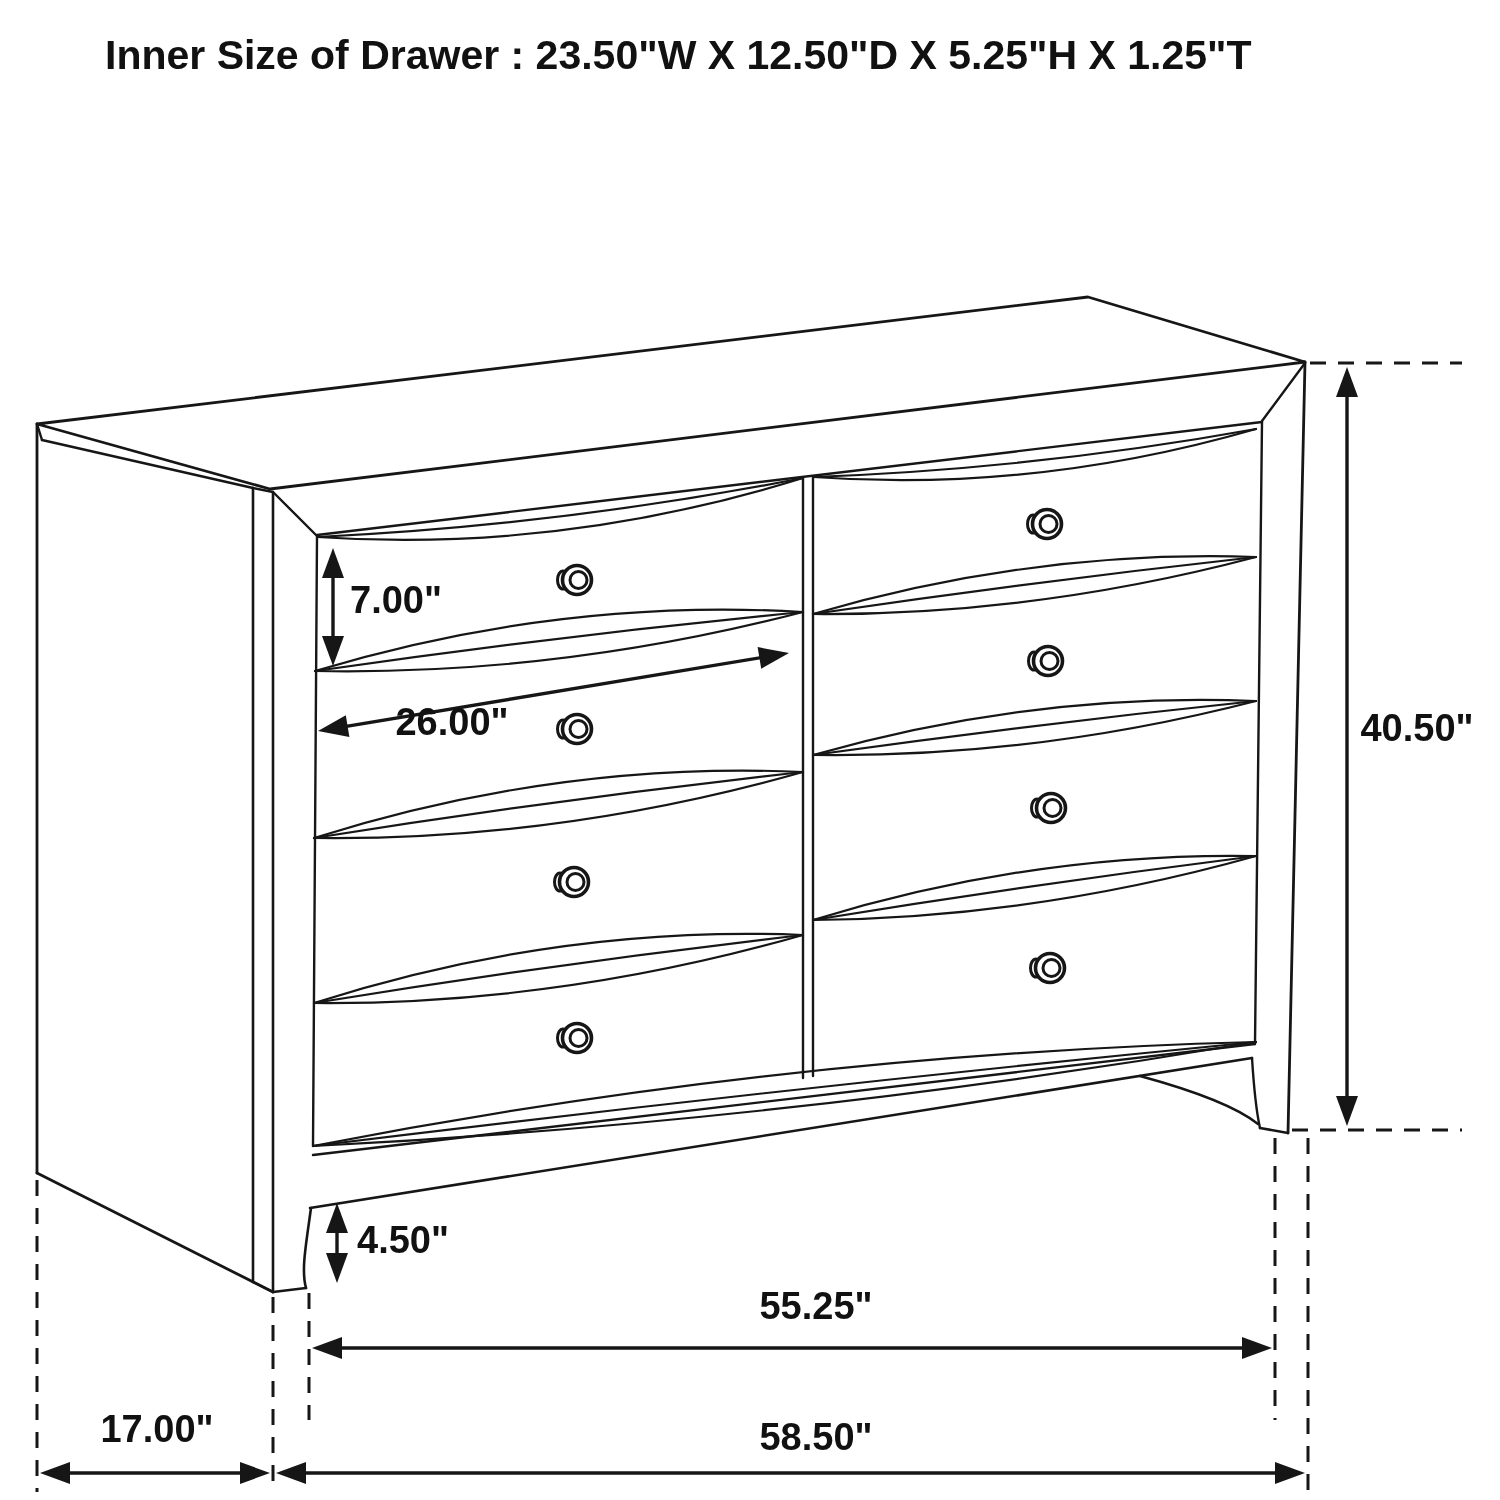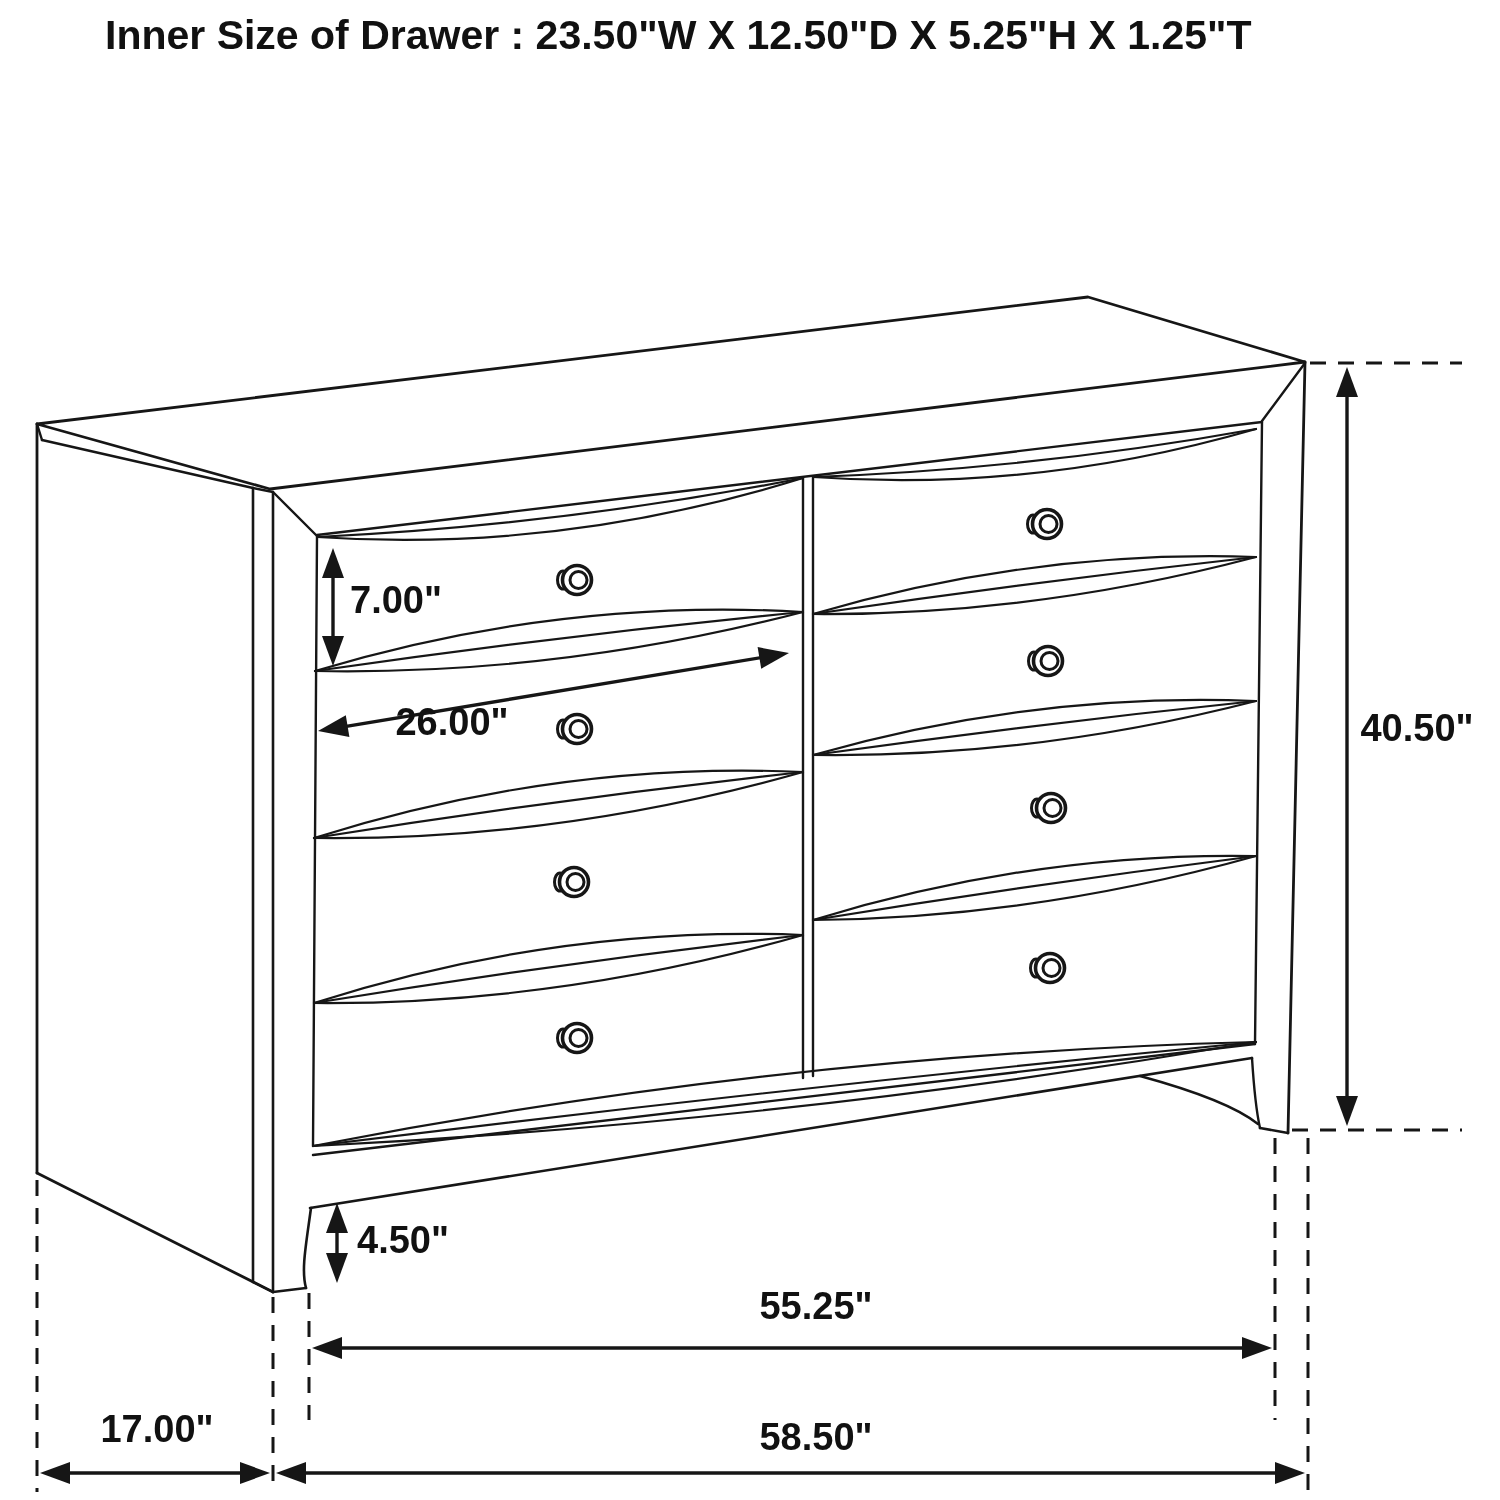--- a/index.html
+++ b/index.html
@@ -5,21 +5,21 @@
   html,body{margin:0;padding:0;background:#ffffff;}
   .stage{
     position:relative;
     width:1500px;height:1500px;
     background:#ffffff;
     font-family:"Liberation Sans", sans-serif;
     overflow:hidden;
   }
   .title{
     position:absolute;
-    left:105px;top:12px;
+    left:105px;top:32px;
     font-size:41px;
     font-weight:bold;
     color:#111;
     letter-spacing:0px;
     white-space:nowrap;
   }
   svg.drawing{position:absolute;left:0;top:0;width:1500px;height:1500px;}
   .dim-label{
     position:absolute;
     transform:translate(-50%,-50%);

